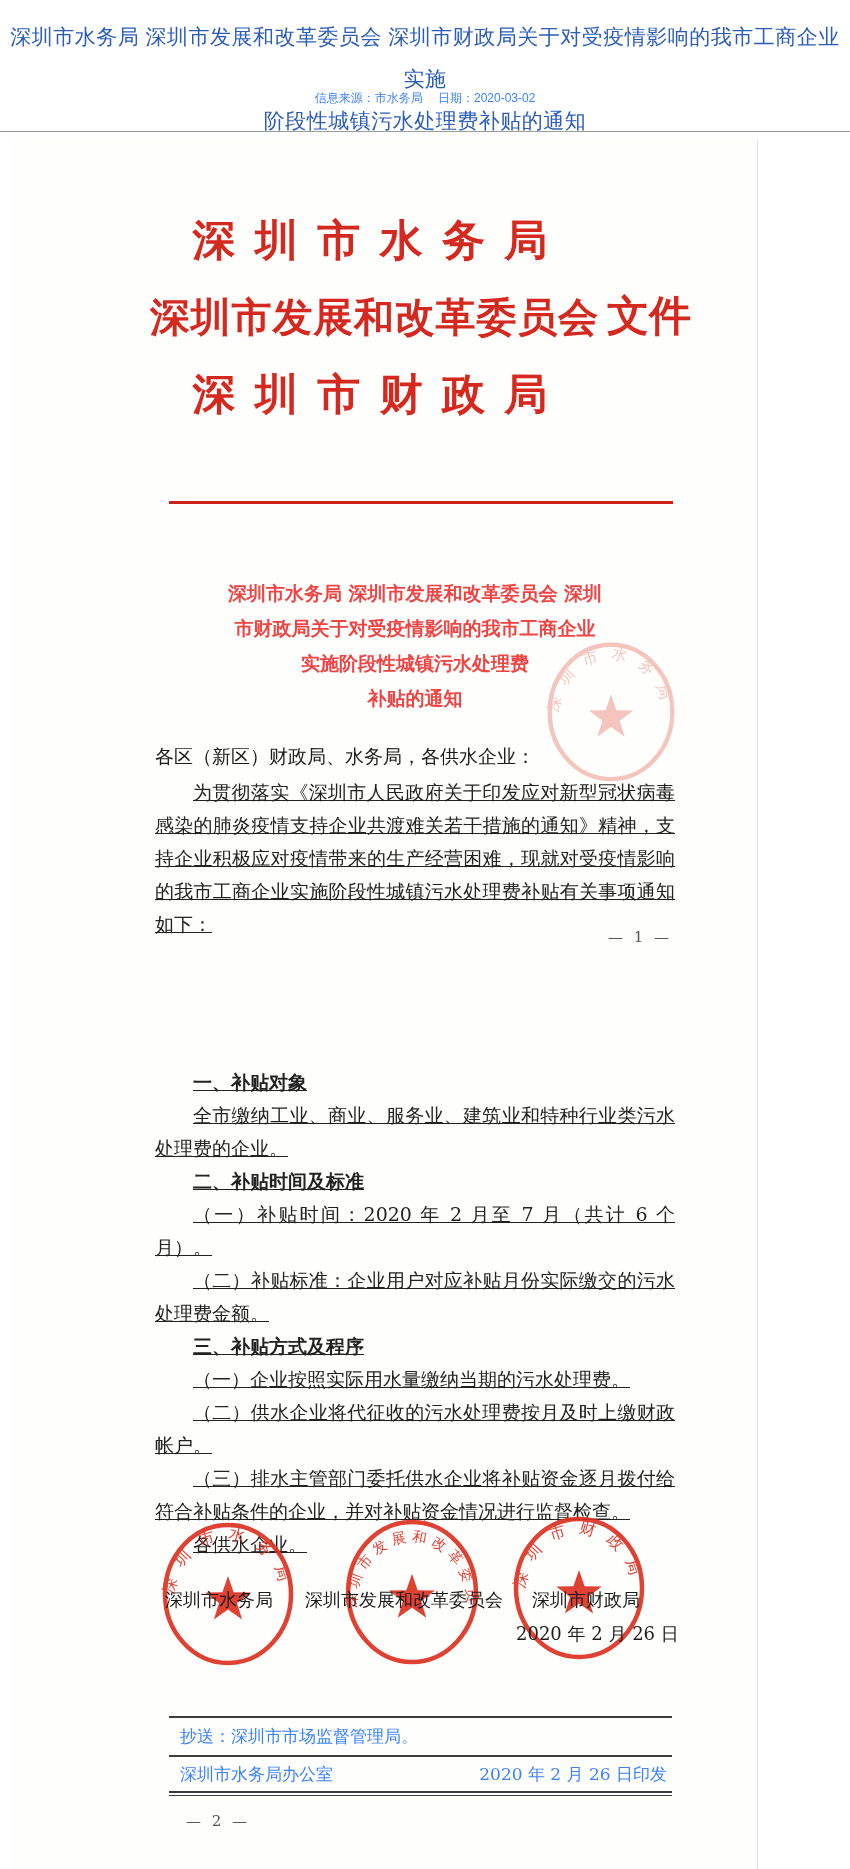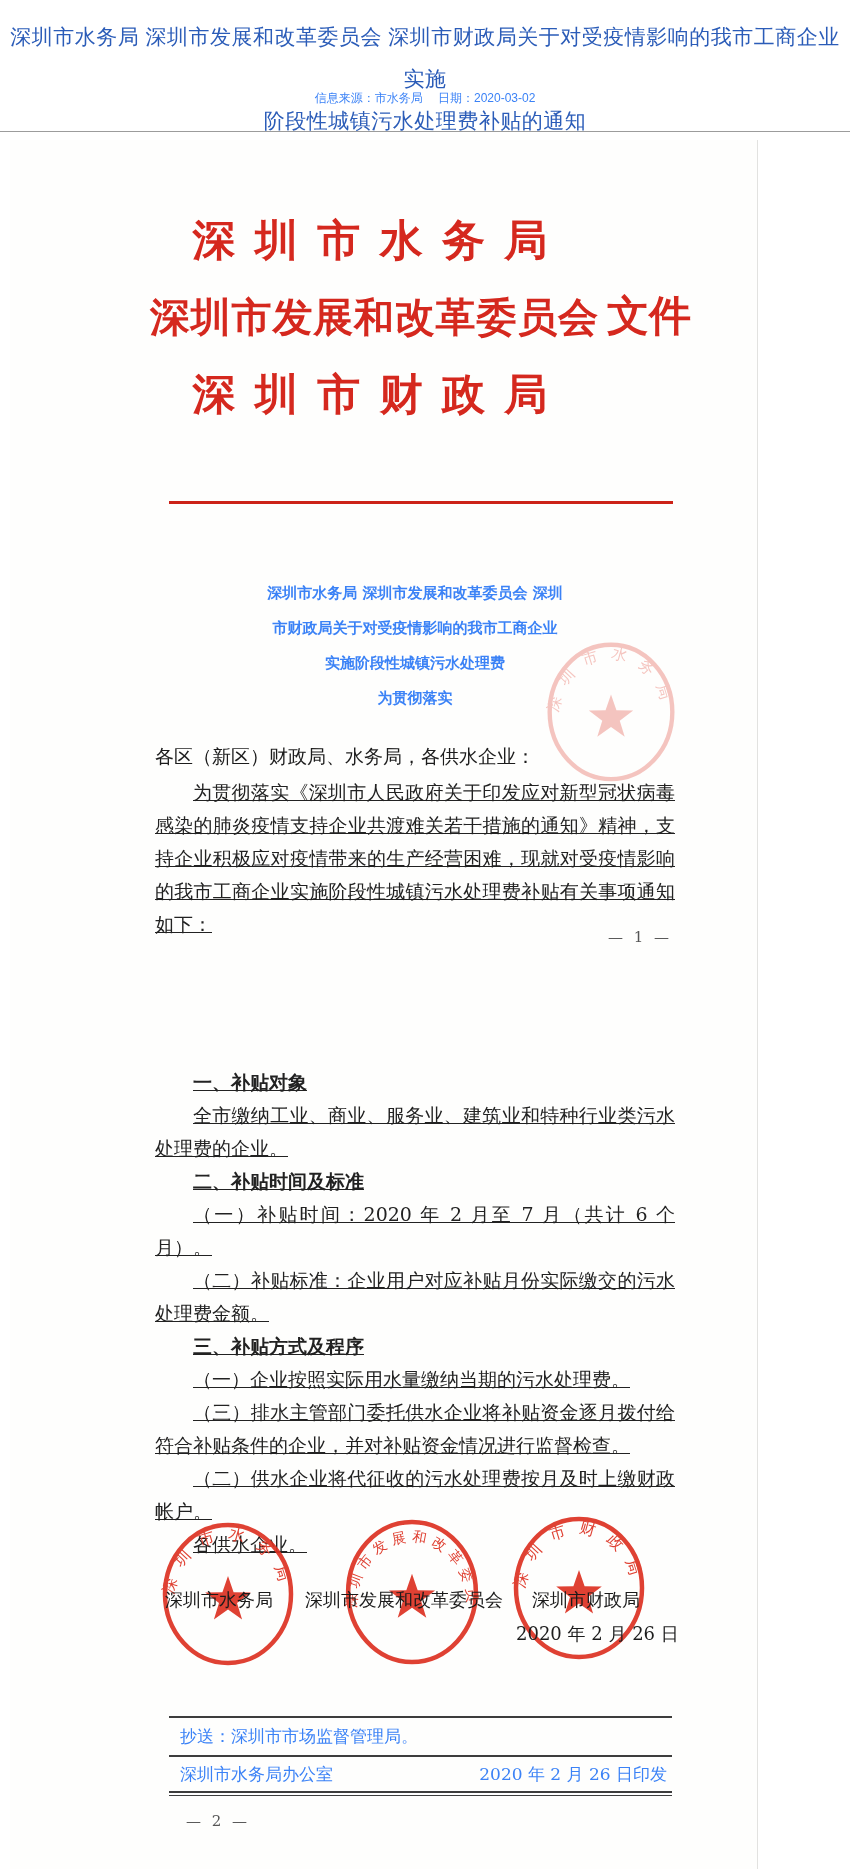--- a/index.html
+++ b/index.html
@@ -26,21 +26,21 @@
   .lh-sp{font-size:43px;letter-spacing:0.45em;text-indent:0.45em;}
   .lh-l2{font-size:40px;letter-spacing:0.02em;}
   .lh-suffix{left:597px;color:#d5281e;font-weight:bold;font-size:42px;
     white-space:nowrap;}
 
   .doc-number{left:145px;top:330px;width:520px;text-align:center;
     font-size:19px;letter-spacing:1px;}
   .red-rule{left:159px;top:361px;width:504px;height:3px;background:#cc2218;}
 
   .doc-title{left:145px;top:436px;width:520px;text-align:center;
-    font-weight:bold;font-size:15px;line-height:35px;color:#3b82f6;}
+    font-weight:bold;font-size:19px;line-height:35px;color:#ef4444;}
 
   .body-text{font-size:19px;line-height:33px;text-align:justify;color:#222;}
   .salutation{left:145px;top:604px;width:520px;font-size:19px;}
   .intro{left:145px;top:636px;width:520px;}
   .intro p{margin:0;text-indent:2em;text-decoration:underline;}
 
   .pg-marker{font-size:15px;color:#555;letter-spacing:3px;white-space:nowrap;}
   .pg1{left:145px;top:788px;width:517px;text-align:right;}
   .pg2{left:176px;top:1672px;}
 
@@ -87,40 +87,40 @@
     <path id="arcF" d="M 18,98 A 54,60 0 1 1 122,98" fill="none"></path>
     <text fill="#dd3222" font-size="16" letter-spacing="12">
       <textPath href="#arcF" startOffset="10%">深圳市水务局</textPath>
     </text>
   </svg>
 
   <div class="abs doc-title">
     <div>深圳市水务局 深圳市发展和改革委员会 深圳</div>
     <div>市财政局关于对受疫情影响的我市工商企业</div>
     <div>实施阶段性城镇污水处理费</div>
-    <div>为贯彻落实</div>
+    <div>补贴的通知</div>
   </div>
 
   <div class="abs salutation">各区（新区）财政局、水务局，各供水企业：</div>
   <div class="abs intro body-text">
     <p>为贯彻落实《深圳市人民政府关于印发应对新型冠状病毒感染的肺炎疫情支持企业共渡难关若干措施的通知》精神，支持企业积极应对疫情带来的生产经营困难，现就对受疫情影响的我市工商企业实施阶段性城镇污水处理费补贴有关事项通知如下：</p>
   </div>
 
   <div class="abs pg-marker pg1">— 1 —</div>
 
   <div class="abs page2 body-text">
     <p class="h">一、补贴对象</p>
     <p class="p">全市缴纳工业、商业、服务业、建筑业和特种行业类污水处理费的企业。</p>
     <p class="h">二、补贴时间及标准</p>
     <p class="p">（一）补贴时间：2020 年 2 月至 7 月（共计 6 个月）。</p>
     <p class="p">（二）补贴标准：企业用户对应补贴月份实际缴交的污水处理费金额。</p>
     <p class="h">三、补贴方式及程序</p>
     <p class="p">（一）企业按照实际用水量缴纳当期的污水处理费。</p>
+    <p class="p">（二）供水企业将代征收的污水处理费按月及时上缴财政帐户。</p>
     <p class="p">（三）排水主管部门委托供水企业将补贴资金逐月拨付给符合补贴条件的企业，并对补贴资金情况进行监督检查。</p>
-    <p class="p">（二）供水企业将代征收的污水处理费按月及时上缴财政帐户。</p>
     <p class="p">各供水企业。</p>
   </div>
 
   <svg class="abs seal" style="left:148px;top:1378px;" width="140" height="150" viewBox="0 0 140 150">
     <ellipse cx="70" cy="76" rx="63" ry="69" fill="none" stroke="#dd3222" stroke-width="4.5"></ellipse>
     <polygon points="70,58 75.6,74.3 92.8,74.6 79,84.9 84.1,101.4 70,91.5 55.9,101.4 61,84.9 47.2,74.6 64.4,74.3" fill="#dd3222"></polygon>
     <path id="arc1" d="M 18,98 A 54,60 0 1 1 122,98" fill="none"></path>
     <text fill="#dd3222" font-size="16" letter-spacing="12">
       <textPath href="#arc1" startOffset="10%">深圳市水务局</textPath>
     </text>

